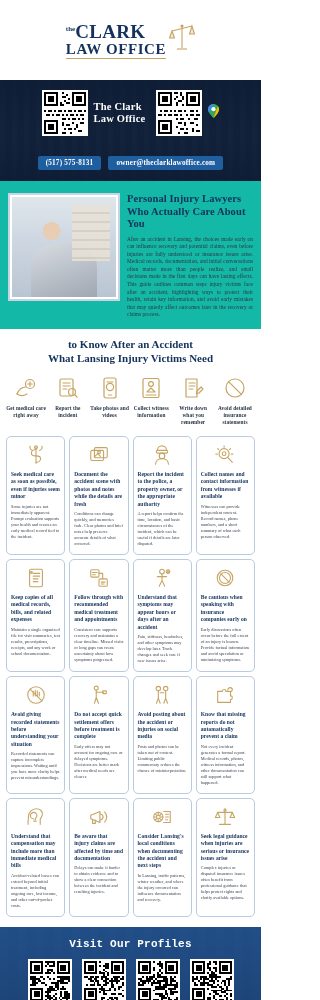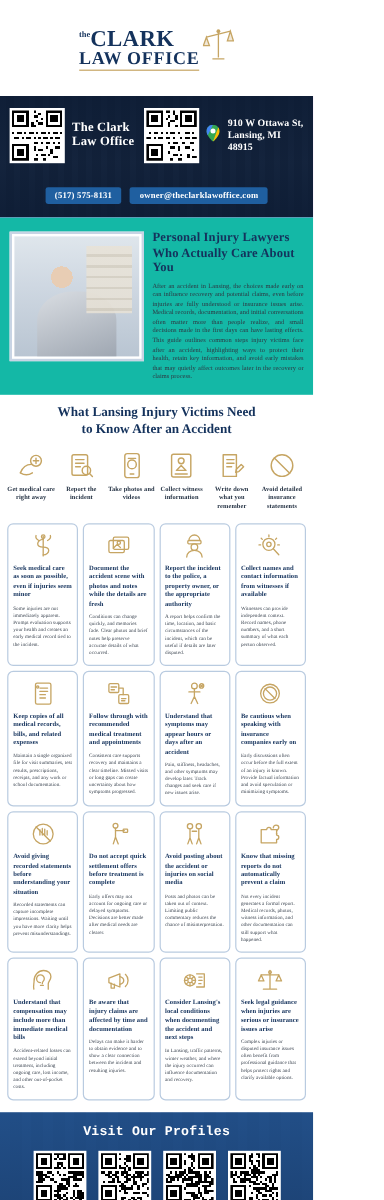--- a/index.html
+++ b/index.html
@@ -408,45 +408,41 @@
           </svg>
         </div>
         <span class="pin">
           <svg width="11" height="14" viewBox="0 0 11 14">
             <path d="M5.5 0C2.5 0 0 2.4 0 5.3 0 9.2 5.5 14 5.5 14S11 9.2 11 5.3C11 2.4 8.5 0 5.5 0z" fill="#34a853"></path>
             <path d="M5.5 0C2.5 0 0 2.4 0 5.3c0 1.1.5 2.3 1.2 3.4L5.5 0z" fill="#4285f4"></path>
             <path d="M5.5 14S11 9.2 11 5.3c0-1.2-.4-2.3-1.1-3.1L5.5 14z" fill="#fbbc05"></path>
             <circle cx="5.5" cy="5.2" r="2.1" fill="#fff"></circle>
           </svg>
         </span>
-        <div class="contact-addr">
-          <div>910 W Ottawa St,</div>
-          <div>Lansing, MI 48915</div>
-        </div>
       </div>
       <div class="pill-row">
         <span class="pill">(517) 575-8131</span>
         <span class="pill">owner@theclarklawoffice.com</span>
       </div>
     </div>
   </div>
 
   <div class="hero">
     <div class="hero-photo">
       <div class="photo-inner"></div>
     </div>
     <div class="hero-body">
       <div class="hero-title">Personal Injury Lawyers Who Actually Care About You</div>
       <div class="hero-text">After an accident in Lansing, the choices made early on can influence recovery and potential claims, even before injuries are fully understood or insurance issues arise. Medical records, documentation, and initial conversations often matter more than people realize, and small decisions made in the first days can have lasting effects. This guide outlines common steps injury victims face after an accident, highlighting ways to protect their health, retain key information, and avoid early mistakes that may quietly affect outcomes later in the recovery or claims process.</div>
     </div>
   </div>
 
   <div class="section-heading">
+    <div>to Know After an Accident</div>
     <div>What Lansing Injury Victims Need</div>
-    <div>to Know After an Accident</div>
   </div>
 
   <div class="steps" id="steps-row">
       <div class="step">
         <div class="step-ico">
           <svg width="24" height="24" viewBox="0 0 24 24">
             <path d="M3 18c2-5 6-7 9-7" fill="none" stroke="#c6a563" stroke-width="1.2" stroke-linecap="round" stroke-linejoin="round"></path>
             <circle cx="16" cy="8" r="4.5" fill="none" stroke="#c6a563" stroke-width="1.2" stroke-linecap="round" stroke-linejoin="round"></circle>
             <path d="M16 5.8v4.4M13.8 8h4.4" fill="none" stroke="#c6a563" stroke-width="1.2" stroke-linecap="round" stroke-linejoin="round"></path>
             <path d="M3 18c3 2 7 2 10 0" fill="none" stroke="#c6a563" stroke-width="1.2" stroke-linecap="round" stroke-linejoin="round"></path>

